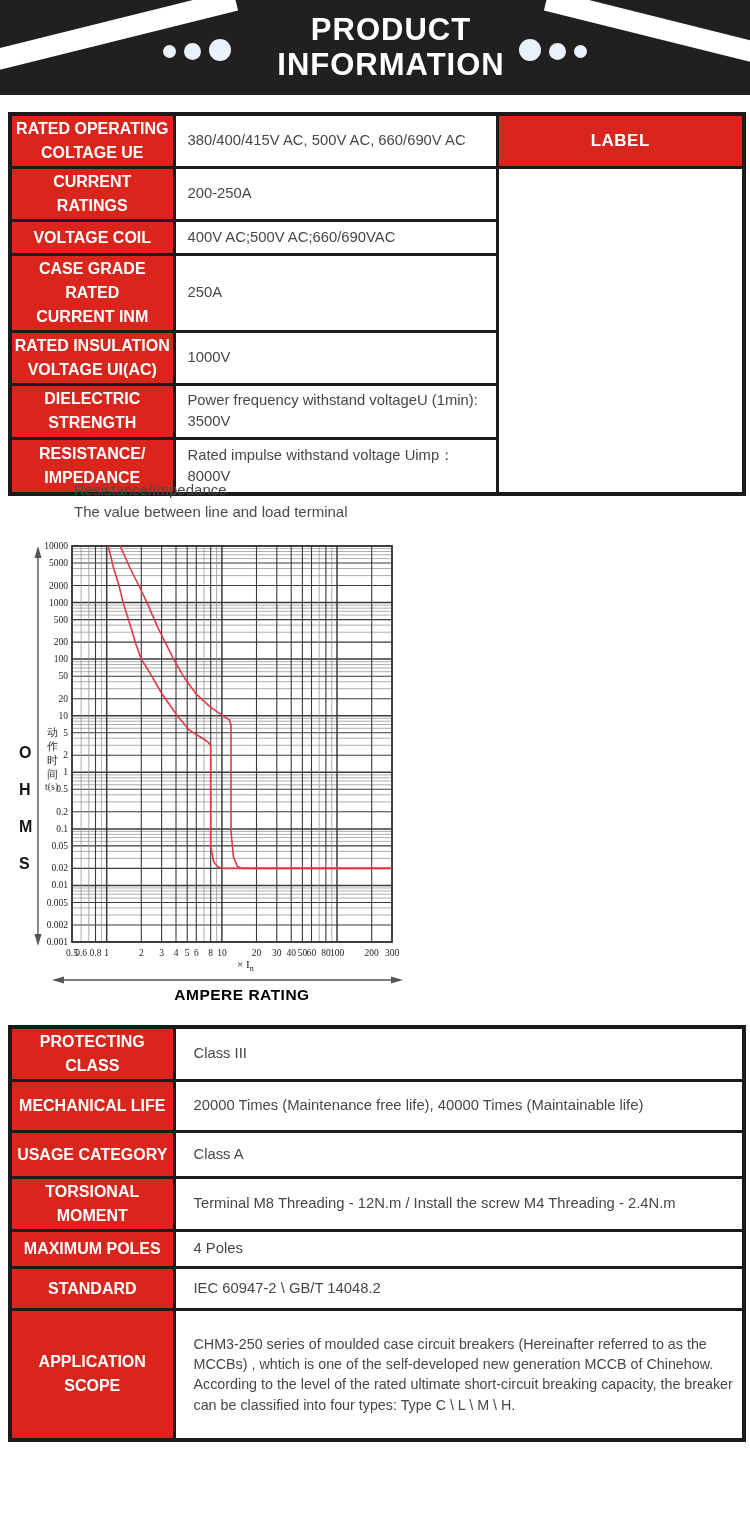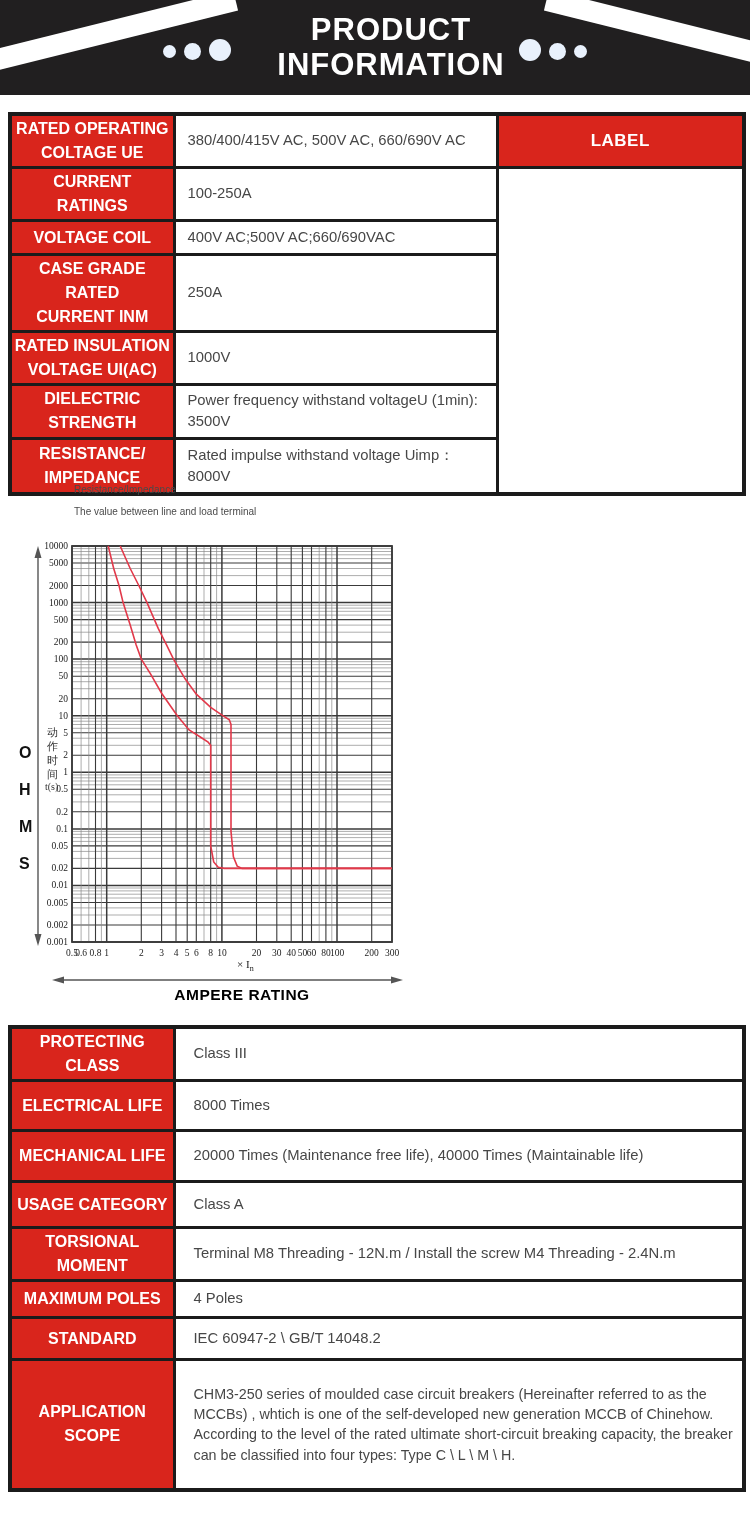--- a/index.html
+++ b/index.html
@@ -21,21 +21,21 @@
   table.spec td{border:3px solid #1b1b1b;overflow:hidden;}
   .redcell{background:#d9251c;color:#ffffff;font-weight:bold;text-align:center;vertical-align:middle;
     font-size:16px;line-height:1.5;white-space:pre-line;}
   .labelhead{font-size:17px;letter-spacing:.5px;text-align:center;}
   .valcell{background:#ffffff;color:#474747;font-size:14.8px;vertical-align:middle;
     padding:4px 8px 4px 12px;white-space:pre-line;line-height:1.45;}
   .spec2 .valcell{padding-left:18px;}
   .scopecell{font-size:14.3px;line-height:1.42;padding-right:4px;}
   .emptycell{background:#ffffff;}
   
-  .notes{position:absolute;left:74px;top:479px;font-size:10px;color:#4a4a4a;line-height:21.5px;}
+  .notes{position:absolute;left:74px;top:479px;font-size:15px;color:#4a4a4a;line-height:21.5px;}
   #trip-chart{position:absolute;left:5px;top:536px;}
   #trip-chart .tick{font-family:"Liberation Serif",serif;font-size:9.5px;fill:#222222;}
   #trip-chart .cjk{font-size:11px;fill:#333333;}
   #trip-chart .unit{font-family:"Liberation Serif",serif;font-size:10px;fill:#333333;}
   #trip-chart .ohms{font-family:"Liberation Sans",sans-serif;font-weight:bold;font-size:16px;fill:#111111;}
   #trip-chart .xlab{font-family:"Liberation Serif",serif;font-size:11px;fill:#222222;}
   #trip-chart .svg-bold{font-family:"Liberation Sans",sans-serif;font-weight:bold;font-size:15.5px;
     fill:#000000;letter-spacing:.5px;}
 </style>
 </head>
@@ -65,21 +65,21 @@
   <tbody>
       <tr style="height:52px">
     <td class="redcell">RATED OPERATING
 COLTAGE UE</td>
     <td class="valcell">380/400/415V AC, 500V AC, 660/690V AC</td>
     <td class="redcell labelhead">LABEL</td>
   </tr>
   <tr style="height:49px">
     <td class="redcell">CURRENT
 RATINGS</td>
-    <td class="valcell">100-250A</td>
+    <td class="valcell">200-250A</td>
     <td class="emptycell" rowspan="6"></td>
   </tr>
   <tr style="height:34px">
     <td class="redcell">VOLTAGE COIL</td>
     <td class="valcell">400V AC;500V AC;660/690VAC</td>
   </tr>
   <tr style="height:44px">
     <td class="redcell">CASE GRADE RATED
 CURRENT INM</td>
     <td class="valcell">250A</td>
@@ -275,24 +275,20 @@
 <table class="spec spec2" style="top:1025px">
   <colgroup>
       <col style="width:164px">
       <col style="width:570px">
     </colgroup>
   <tbody>
       <tr style="height:44px">
     <td class="redcell">PROTECTING CLASS</td>
     <td class="valcell">Class III</td>
   </tr>
-  <tr style="height:50px">
-    <td class="redcell">ELECTRICAL LIFE</td>
-    <td class="valcell">8000 Times</td>
-  </tr>
   <tr style="height:51px">
     <td class="redcell">MECHANICAL LIFE</td>
     <td class="valcell">20000 Times (Maintenance free life), 40000 Times (Maintainable life)</td>
   </tr>
   <tr style="height:46px">
     <td class="redcell">USAGE CATEGORY</td>
     <td class="valcell">Class A</td>
   </tr>
   <tr style="height:52px">
     <td class="redcell">TORSIONAL MOMENT</td>

